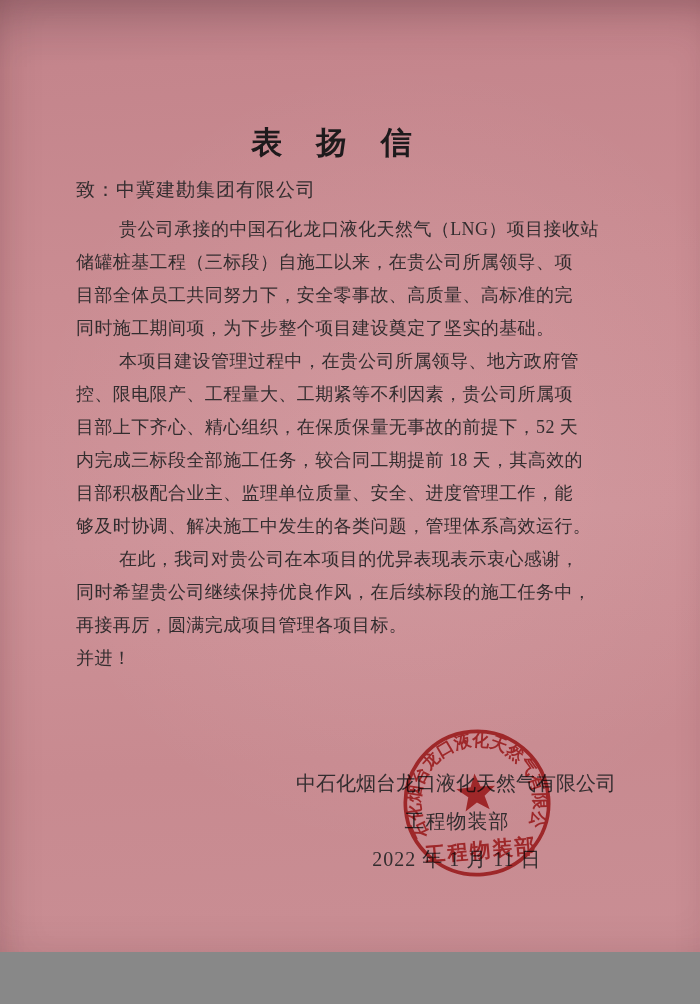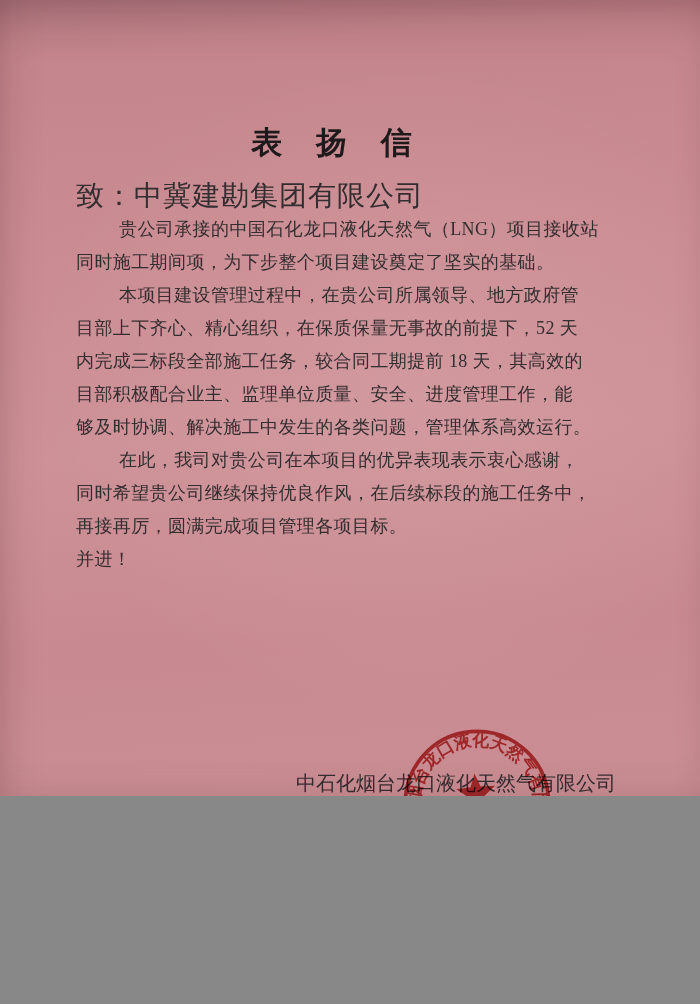--- a/index.html
+++ b/index.html
@@ -1,18 +1,18 @@
 <!DOCTYPE html>
 <html><head>
 <meta charset="utf-8">
 <style>
   html,body{margin:0;padding:0;background:#888;}
   .paper{
     position:relative;
-    width:700px;height:796px;
+    width:700px;height:952px;
     overflow:hidden;
     font-family:"Liberation Serif","DejaVu Serif",serif;
     background:
       radial-gradient(90% 70% at 58% 48%, rgba(255,235,238,0.10), rgba(0,0,0,0) 60%),
       linear-gradient(176deg,#b67d85 0%,#c4858c 7%,#ca8c92 30%,#cd9197 55%,#c88a90 78%,#c98e94 100%);
     color:#332d2f;
   }
   .paper::after{
     content:"";position:absolute;inset:0;pointer-events:none;
     box-shadow:inset 0 36px 48px -26px rgba(70,25,35,0.30),
@@ -20,21 +20,21 @@
                inset 0 -26px 46px -30px rgba(70,25,35,0.12);
   }
   .title{
     position:absolute;top:122px;left:0;right:24px;
     text-align:center;
     font-size:31px;font-weight:bold;
     letter-spacing:13px;color:#1e1a1c;
   }
   .salutation{
     position:absolute;top:177px;left:76px;right:56px;
-    font-size:28px;letter-spacing:1px;
+    font-size:19px;letter-spacing:1px;
   }
   .body-block{
     position:absolute;top:213px;left:76px;right:54px;
     font-size:18px;
   }
   .line{
     height:33px;line-height:33px;
     letter-spacing:0.4px;
     white-space:nowrap;
   }
@@ -59,22 +59,25 @@
 <body>
 
 <div class="paper">
 
   <div class="title">表 扬 信</div>
 
   <div class="salutation">致：中冀建勘集团有限公司</div>
 
   <div class="body-block">
       <div class="line indent">贵公司承接的中国石化龙口液化天然气（LNG）项目接收站</div>
+      <div class="line">储罐桩基工程（三标段）自施工以来，在贵公司所属领导、项</div>
+      <div class="line">目部全体员工共同努力下，安全零事故、高质量、高标准的完</div>
       <div class="line">同时施工期间项，为下步整个项目建设奠定了坚实的基础。</div>
       <div class="line indent">本项目建设管理过程中，在贵公司所属领导、地方政府管</div>
+      <div class="line">控、限电限产、工程量大、工期紧等不利因素，贵公司所属项</div>
       <div class="line">目部上下齐心、精心组织，在保质保量无事故的前提下，52 天</div>
       <div class="line">内完成三标段全部施工任务，较合同工期提前 18 天，其高效的</div>
       <div class="line">目部积极配合业主、监理单位质量、安全、进度管理工作，能</div>
       <div class="line">够及时协调、解决施工中发生的各类问题，管理体系高效运行。</div>
       <div class="line indent">在此，我司对贵公司在本项目的优异表现表示衷心感谢，</div>
       <div class="line">同时希望贵公司继续保持优良作风，在后续标段的施工任务中，</div>
       <div class="line">再接再厉，圆满完成项目管理各项目标。</div>
       <div class="line">并进！</div>
     </div>
 

